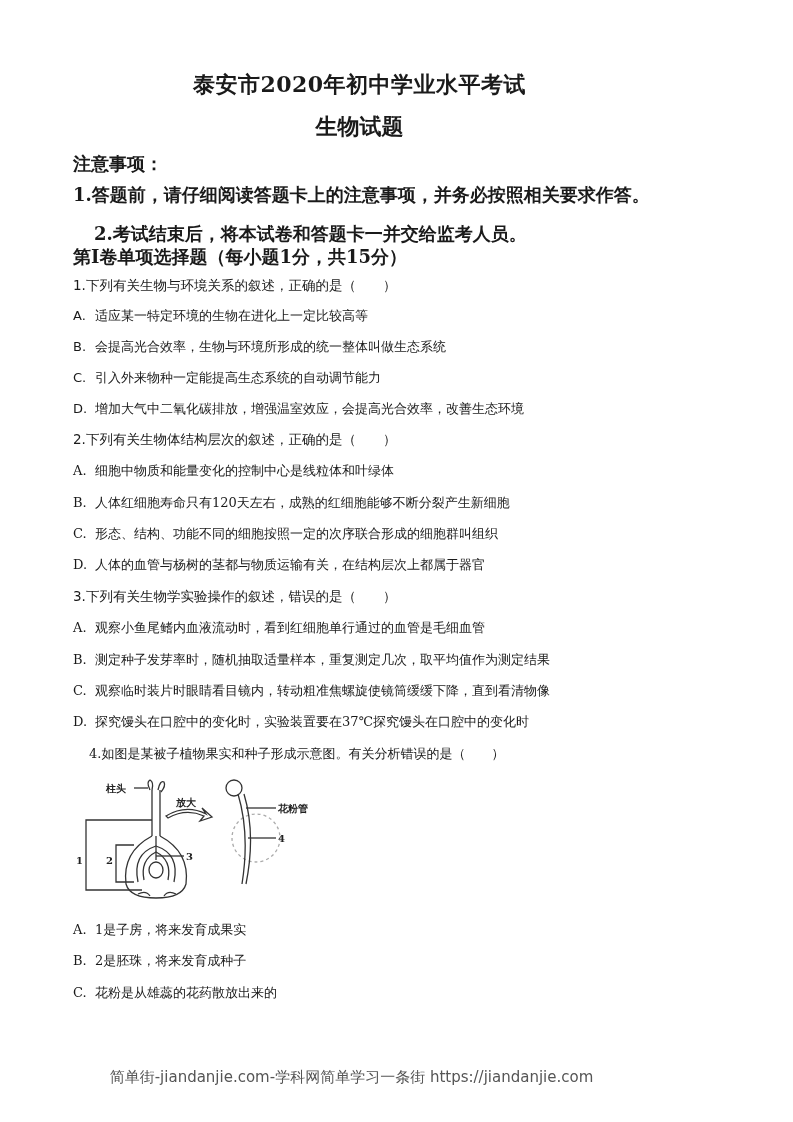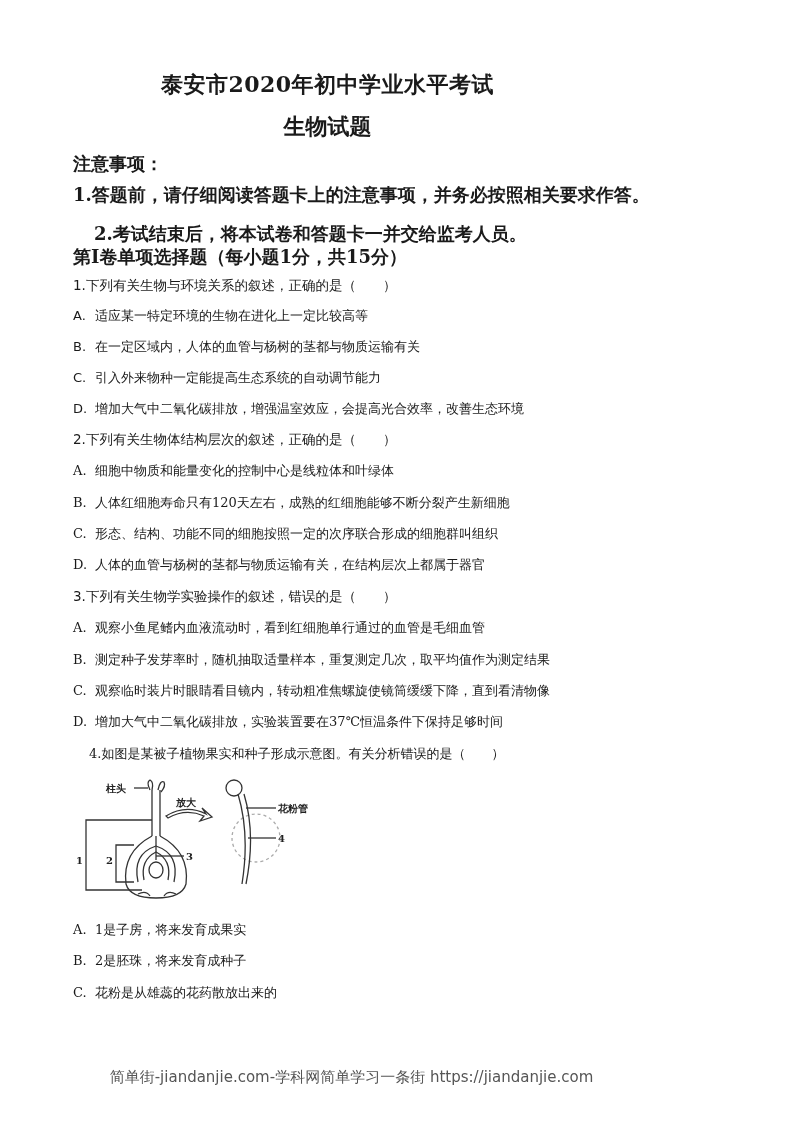--- a/index.html
+++ b/index.html
@@ -1,18 +1,18 @@
 <!DOCTYPE html>
 <html><head>
 <meta charset="utf-8">
 <style>
   html, body { margin: 0; padding: 0; background: #ffffff; }
   body { width: 793px; height: 1122px; position: relative; overflow: hidden;
          font-family: "DejaVu Serif", "Liberation Serif", serif; color: #1a1a1a; }
-  .title { position: absolute; left: 0; width: 655px; text-align: center; font-weight: bold; }
+  .title { position: absolute; left: 0; width: 655px; text-align: center; font-weight: bold; padding-left: 32px; }
   .t1 { top: 70px; font-size: 22px; letter-spacing: 0.5px; }
   .t2 { top: 112px; font-size: 22px; }
   .line { position: absolute; left: 73px; white-space: nowrap; }
   .bold { font-weight: bold; font-size: 18px; }
   .q { font-size: 13.5px; font-family: "DejaVu Sans", "Liberation Sans", sans-serif; }
   .opt { font-size: 13px; }
   .opt .lbl { display: inline-block; width: 22px; }
   .sans-opt .lbl { font-family: "DejaVu Sans", "Liberation Sans", sans-serif; }
   .sans-opt { font-family: "DejaVu Sans", "Liberation Sans", sans-serif; }
   .diagram { position: absolute; left: 72px; top: 776px; width: 250px; height: 130px; }
@@ -25,35 +25,35 @@
 <div class="title t1">泰安市2020年初中学业水平考试</div>
 <div class="title t2">生物试题</div>
 
 <div class="line bold" style="top:152px;">注意事项：</div>
 <div class="line bold" style="top:183px;">1.答题前，请仔细阅读答题卡上的注意事项，并务必按照相关要求作答。</div>
 <div class="line bold" style="top:222px;margin-left:21px;">2.考试结束后，将本试卷和答题卡一并交给监考人员。</div>
 <div class="line bold" style="top:245px;">第Ⅰ卷单项选择题（每小题1分，共15分）</div>
 
 <div class="line q" style="top:277px;">1.下列有关生物与环境关系的叙述，正确的是（　　）</div>
 <div class="line opt sans-opt" style="top:307px;"><span class="lbl">A.</span><span>适应某一特定环境的生物在进化上一定比较高等</span></div>
-<div class="line opt sans-opt" style="top:338px;"><span class="lbl">B.</span><span>在一定区域内，人体的血管与杨树的茎都与物质运输有关</span></div>
+<div class="line opt sans-opt" style="top:338px;"><span class="lbl">B.</span><span>会提高光合效率，生物与环境所形成的统一整体叫做生态系统</span></div>
 <div class="line opt sans-opt" style="top:369px;"><span class="lbl">C.</span><span>引入外来物种一定能提高生态系统的自动调节能力</span></div>
 <div class="line opt sans-opt" style="top:400px;"><span class="lbl">D.</span><span>增加大气中二氧化碳排放，增强温室效应，会提高光合效率，改善生态环境</span></div>
 
 <div class="line q" style="top:431px;">2.下列有关生物体结构层次的叙述，正确的是（　　）</div>
 <div class="line opt" style="top:462px;"><span class="lbl">A.</span><span>细胞中物质和能量变化的控制中心是线粒体和叶绿体</span></div>
 <div class="line opt" style="top:494px;"><span class="lbl">B.</span><span>人体红细胞寿命只有120天左右，成熟的红细胞能够不断分裂产生新细胞</span></div>
 <div class="line opt" style="top:525px;"><span class="lbl">C.</span><span>形态、结构、功能不同的细胞按照一定的次序联合形成的细胞群叫组织</span></div>
 <div class="line opt" style="top:556px;"><span class="lbl">D.</span><span>人体的血管与杨树的茎都与物质运输有关，在结构层次上都属于器官</span></div>
 
 <div class="line q" style="top:588px;">3.下列有关生物学实验操作的叙述，错误的是（　　）</div>
 <div class="line opt" style="top:619px;"><span class="lbl">A.</span><span>观察小鱼尾鳍内血液流动时，看到红细胞单行通过的血管是毛细血管</span></div>
 <div class="line opt" style="top:651px;"><span class="lbl">B.</span><span>测定种子发芽率时，随机抽取适量样本，重复测定几次，取平均值作为测定结果</span></div>
 <div class="line opt" style="top:682px;"><span class="lbl">C.</span><span>观察临时装片时眼睛看目镜内，转动粗准焦螺旋使镜筒缓缓下降，直到看清物像</span></div>
-<div class="line opt" style="top:713px;"><span class="lbl">D.</span><span>增加大气中二氧化碳排放，实验装置要在37℃恒温条件下保持足够时间</span></div>
+<div class="line opt" style="top:713px;"><span class="lbl">D.</span><span>探究馒头在口腔中的变化时，实验装置要在37℃探究馒头在口腔中的变化时</span></div>
 
 <div class="line opt" style="top:745px;margin-left:16px;">4.如图是某被子植物果实和种子形成示意图。有关分析错误的是（　　）</div>
 
 <div class="diagram">
   <svg width="250" height="130" viewBox="0 0 250 130" xmlns="http://www.w3.org/2000/svg">
     <g stroke="#333" fill="none" stroke-width="1.3">
 
       <path d="M78 14 q-4 -8 0 -10 q4 2 2 10"></path>
       <path d="M86 14 q2 -10 6 -8 q2 4 -3 10"></path>
       <path d="M80 14 L80 60 M88 14 L88 60"></path>

